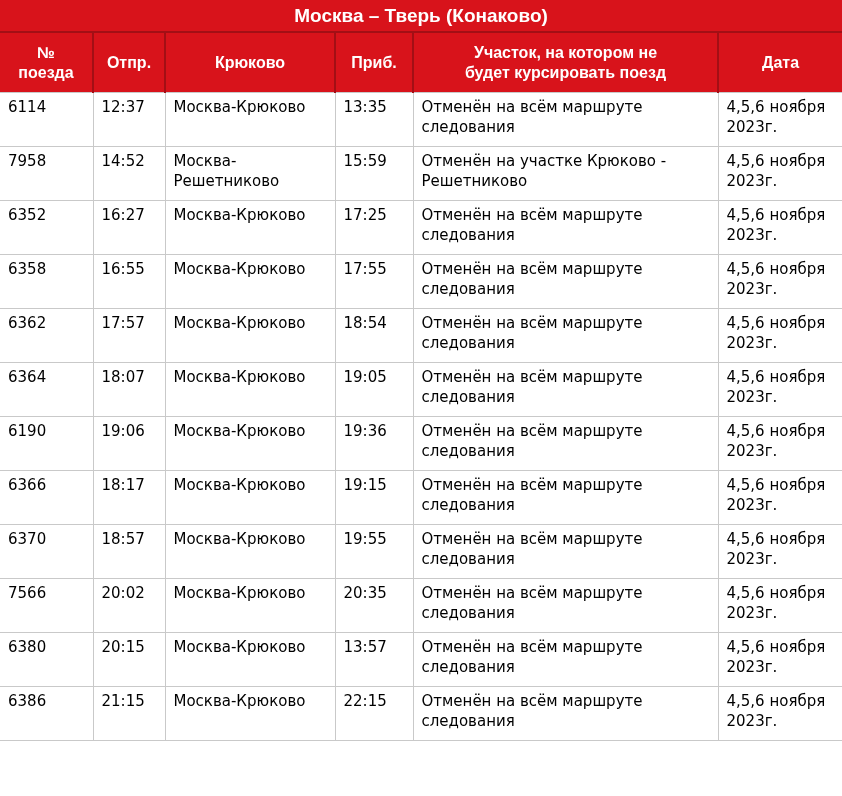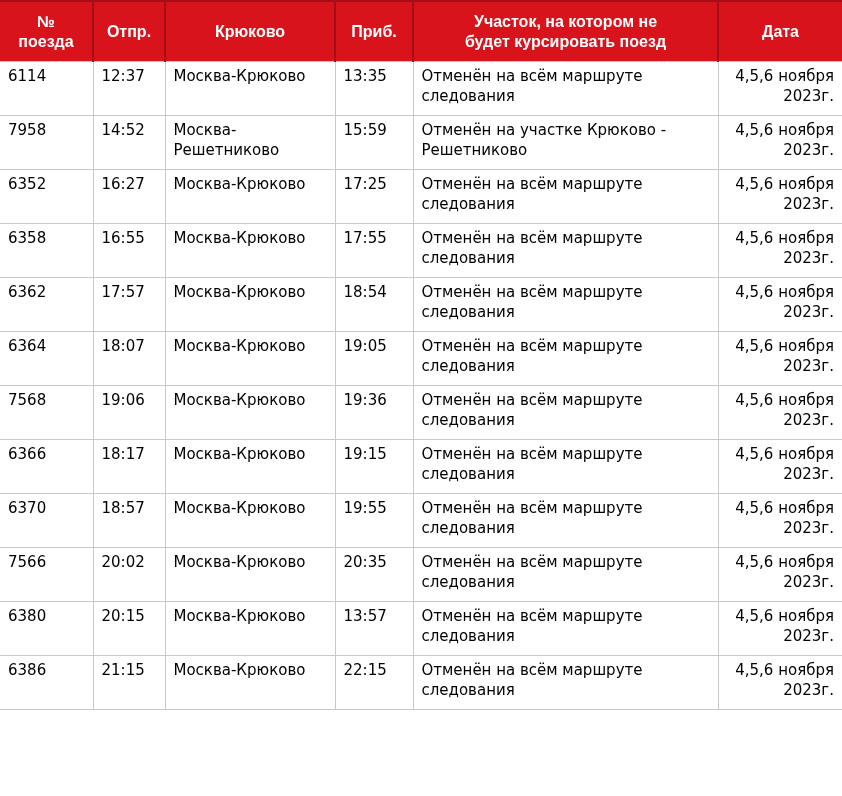--- a/index.html
+++ b/index.html
@@ -54,35 +54,38 @@
   tbody td {
     border: 1px solid var(--body-border);
     vertical-align: top;
     padding: 5px 8px;
     line-height: 1.32;
     height: 54px;
     box-sizing: border-box;
     overflow-wrap: break-word;
   }
   tbody tr td:first-child { border-left: none; margin-top: 29px; }
-  tbody tr td:last-child  { border-right: none; text-align: right; }
+  tbody tr td:last-child  { border-right: none; }
 </style>
 </head>
 <body>
 
 <table class="schedule">
   <colgroup>
     <col class="col-train">
     <col class="col-dep">
     <col class="col-route">
     <col class="col-arr">
     <col class="col-section">
     <col class="col-date">
   </colgroup>
   <thead>
+    <tr>
+      <th colspan="6" class="title-cell">Москва – Тверь (Конаково)</th>
+    </tr>
     <tr class="column-header-row">
       <th>№
 поезда</th>
       <th>Отпр.</th>
       <th>Крюково</th>
       <th>Приб.</th>
       <th>Участок, на котором не
 будет курсировать поезд</th>
       <th>Дата</th>
     </tr>
@@ -130,21 +133,21 @@
   </tr>
       <tr>
     <td>6364</td>
     <td>18:07</td>
     <td>Москва-Крюково</td>
     <td>19:05</td>
     <td>Отменён на всём маршруте следования</td>
     <td>4,5,6 ноября 2023г.</td>
   </tr>
       <tr>
-    <td>7568</td>
+    <td>6190</td>
     <td>19:06</td>
     <td>Москва-Крюково</td>
     <td>19:36</td>
     <td>Отменён на всём маршруте следования</td>
     <td>4,5,6 ноября 2023г.</td>
   </tr>
       <tr>
     <td>6366</td>
     <td>18:17</td>
     <td>Москва-Крюково</td>

